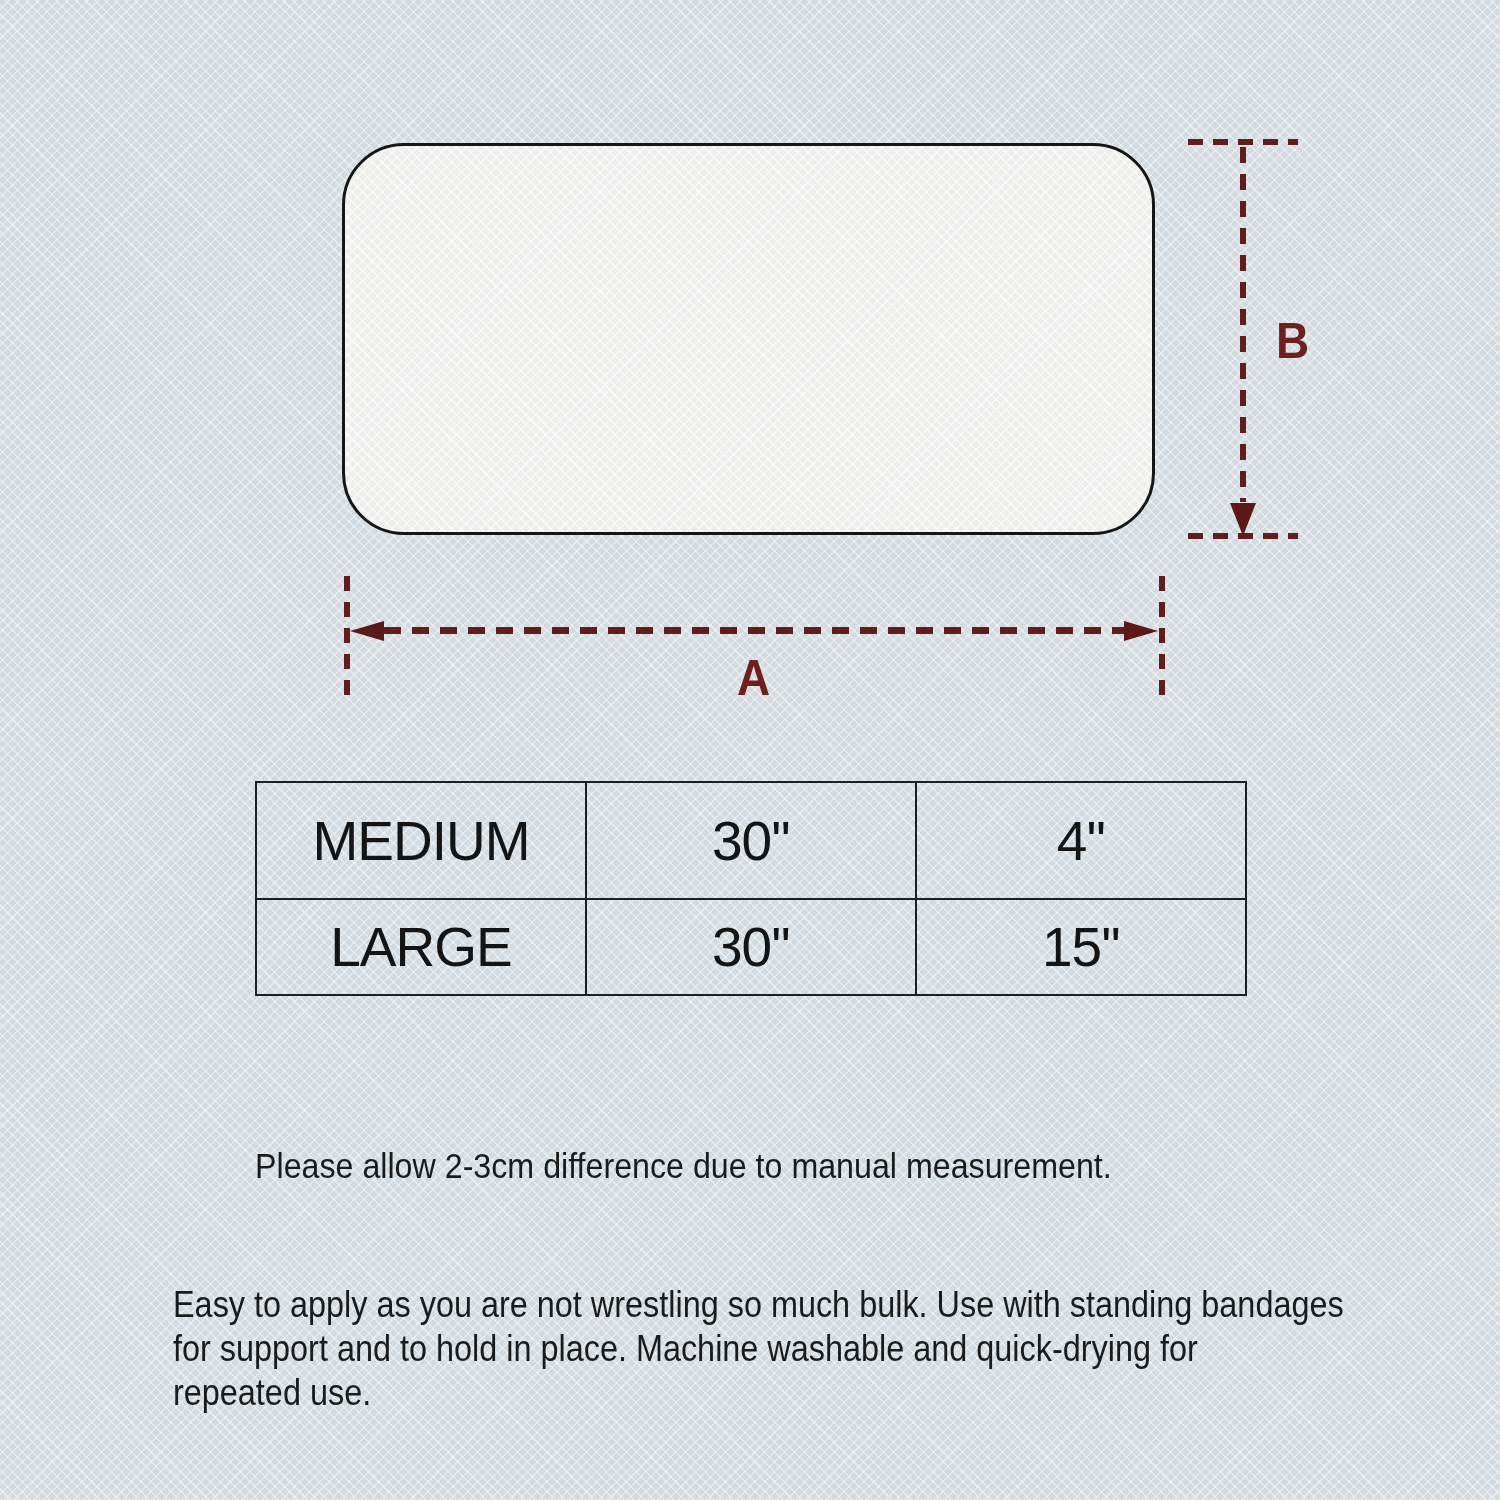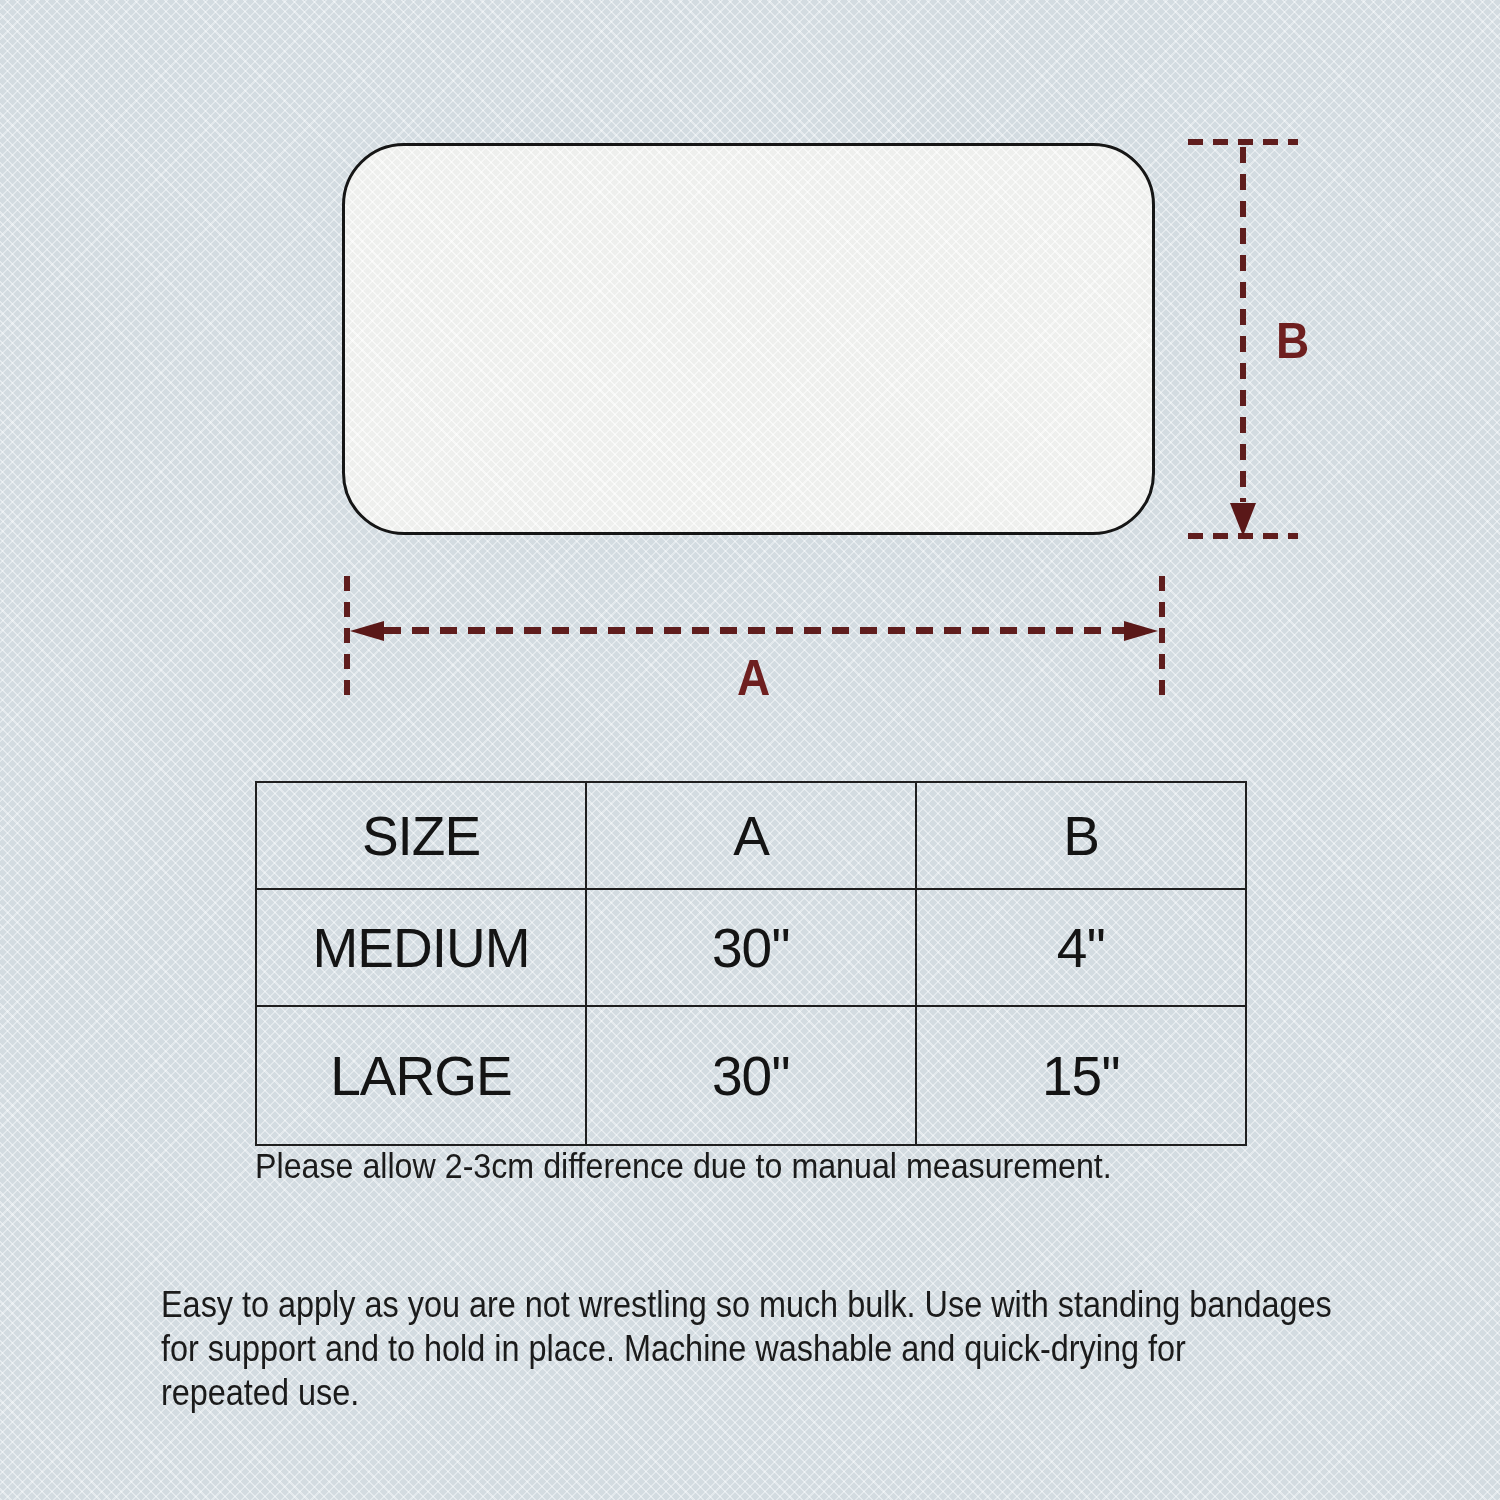--- a/index.html
+++ b/index.html
@@ -101,34 +101,34 @@
     border: 2px solid #1f1f1f;
     text-align: center;
     vertical-align: middle;
     font-size: 55px;
     letter-spacing: -1px;
     color: #141414;
     padding: 0;
   }
   tr.hdr-row     { height: 107px; }
   tr.medium-row  { height: 117px; margin-left: 36px; }
-  tr.large-row   { height: 139px; }
+  tr.large-row   { height: 96px; }
   
   .note {
     position: absolute;
     left: 255px; top: 1146px;
     font-size: 35px;
     color: #1b1b1b;
     white-space: nowrap;
     transform: scaleX(0.92);
     transform-origin: 0 0;
   }
   .description {
     position: absolute;
-    left: 161px; top: 1283px;
+    left: 173px; top: 1283px;
     color: #1b1b1b;
   }
   .description .line {
     font-size: 36px;
     line-height: 44px;
     white-space: nowrap;
     transform: scaleX(0.9);
     transform-origin: 0 50%;
   }
 </style>
@@ -147,25 +147,20 @@
 
   <div class="dash-v" style="left:344px; top:576px; height:128px;"></div>
   <div class="dash-v" style="left:1159px; top:576px; height:128px;"></div>
   <div class="a-line"></div>
   <div class="arrow arrow-left"></div>
   <div class="arrow arrow-right"></div>
   <div class="dim-label a-label">A</div>
 
   <table class="size-table">
     <tbody>
-        <tr class="hdr-row">
-      <td>SIZE</td>
-      <td>A</td>
-      <td>B</td>
-    </tr>
     <tr class="medium-row">
       <td>MEDIUM</td>
       <td>30''</td>
       <td>4''</td>
     </tr>
     <tr class="large-row">
       <td>LARGE</td>
       <td>30''</td>
       <td>15''</td>
     </tr>

